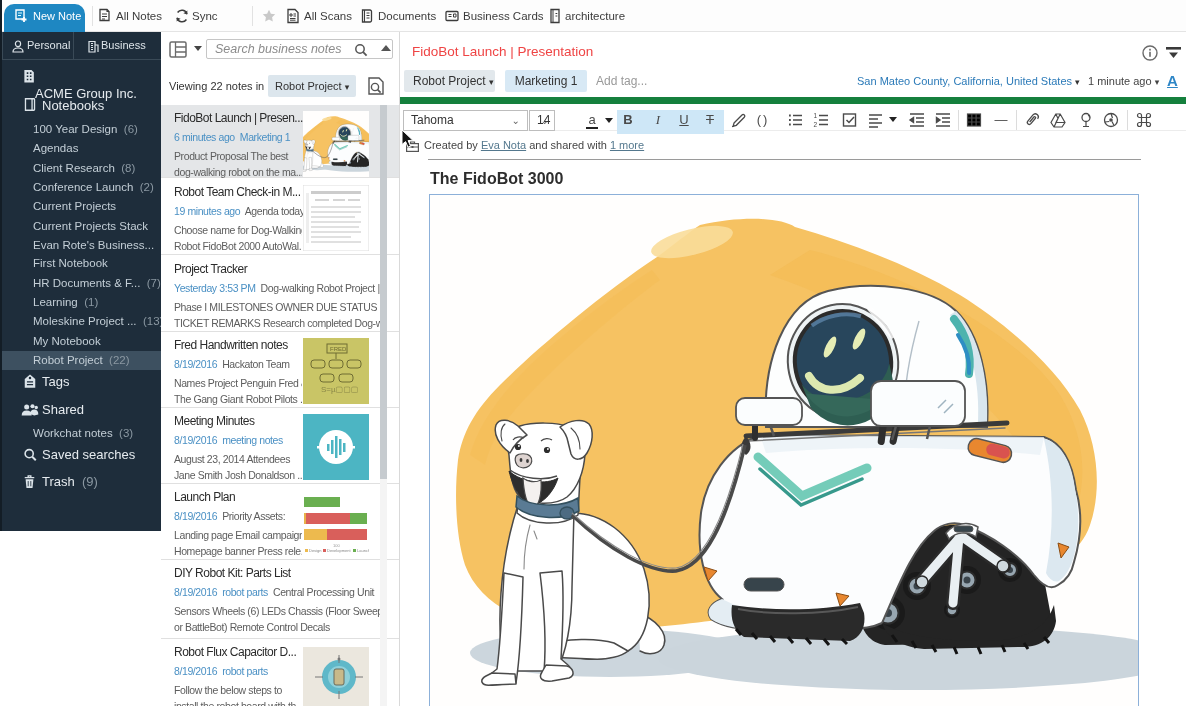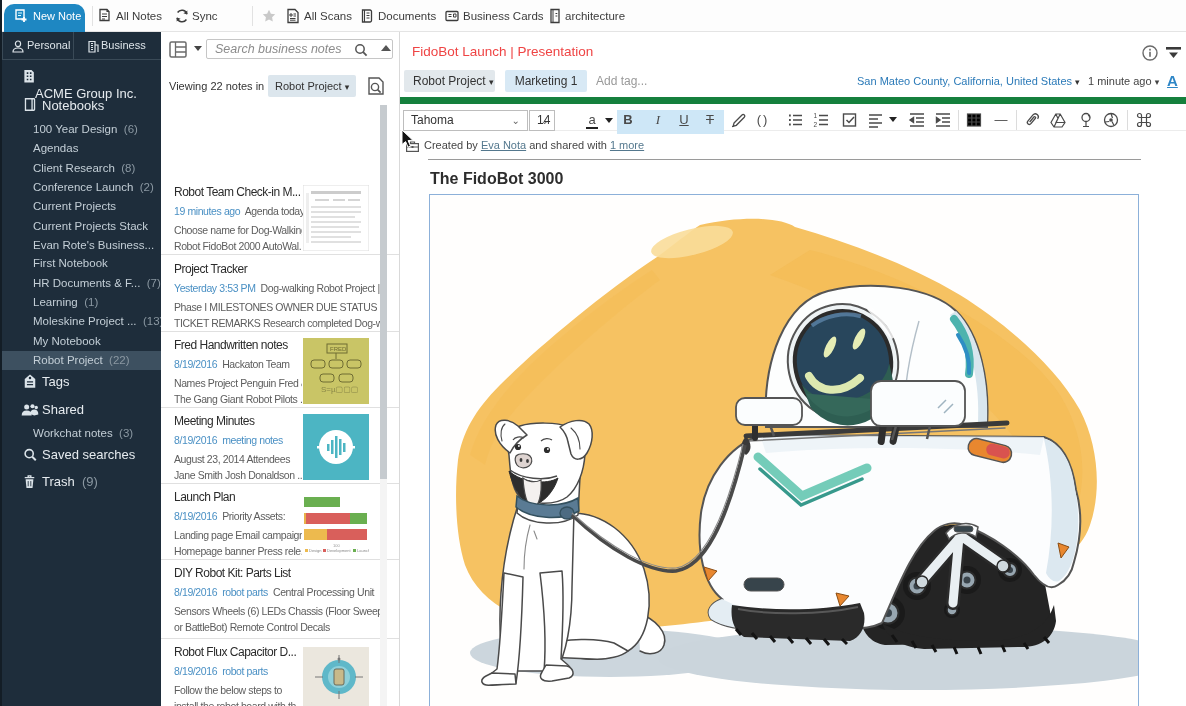--- a/index.html
+++ b/index.html
@@ -9,21 +9,21 @@
 .abs { position:absolute; }
 
 
 #topbar { position:absolute; left:0; top:0; width:1186px; height:32px; background:#fdfdfd; border-bottom:1px solid #e4e4e4; }
 #newnote { position:absolute; left:4px; top:4px; width:81px; height:40px; background:#1e87c2; border-radius:10px; color:#fff; font-size:11px; line-height:24px; text-align:left; padding-left:29px; }
 .tb-item { position:absolute; top:0; height:32px; line-height:32px; font-size:11.5px; color:#3c3c3c; white-space:nowrap; }
 .tb-sep { position:absolute; top:6px; width:1px; height:20px; background:#e2e2e2; }
 .ticon { position:absolute; top:8px; width:16px; height:16px; }
 
 
-#sidebar { position:absolute; left:0; top:32px; width:161px; height:674px; background:#1e2d3b; color:#cdd6dc; overflow:hidden; }
+#sidebar { position:absolute; left:0; top:32px; width:161px; height:499px; background:#1e2d3b; color:#cdd6dc; overflow:hidden; }
 #sidebar .edge { position:absolute; left:0; top:0; width:2px; height:674px; background:#131d26; }
 #tabs { position:absolute; left:2px; top:0; width:159px; height:28px; border-bottom:1px solid #3a4a57; font-size:11px; }
 #tab-p { position:absolute; left:0; top:0; width:72px; height:28px; border:1px solid #3a4a57; border-top:none; line-height:27px; color:#dde4e9; }
 #tab-b { position:absolute; left:73px; top:0; width:86px; height:28px; line-height:27px; color:#dde4e9; }
 .sb-big { position:absolute; left:0; width:161px; height:24px; line-height:24px; font-size:13px; color:#e6ebef; white-space:nowrap; }
 .sb-item { position:absolute; left:0; width:161px; height:19px; font-size:11.5px; color:#c3ced6; line-height:19px; white-space:nowrap; }
 .sb-item .cnt, .cnt { color:#8b98a2; }
 .sb-sel { background:#3d5060; }
 
 
@@ -186,20 +186,29 @@
       <span style="position:absolute;left:8px;top:8px;">Viewing 22 notes in</span>
       <span class="pill" style="position:absolute;left:107px;top:3px;height:22px;line-height:22px;padding:0 7px;">Robot Project <span style="font-size:9px">▾</span></span>
       <svg class="abs" style="left:204px;top:3px" width="22" height="22" viewBox="0 0 22 22">
           <path d="M4,3 h10 l4,4 v12 h-14 z" fill="none" stroke="#555" stroke-width="1.4"></path>
           <circle cx="10" cy="12" r="3.6" fill="#fff" stroke="#555" stroke-width="1.4"></circle>
           <path d="M12.6,14.6 l3,3" stroke="#555" stroke-width="1.6"></path>
         </svg>
     </div>
     <div id="cards">
 
+      <div class="card sel" style="top:0; height:73px;">
+        <div class="c-title">FidoBot Launch | Presen...</div>
+        <div class="c-meta">6 minutes ago&nbsp; Marketing 1</div>
+        <div class="c-snip">Product Proposal The best<br>dog-walking robot on the ma...</div>
+        <div class="thumb"><svg width="66" height="66" viewBox="60 -20 560 560">
+              <rect x="60" y="-20" width="560" height="560" fill="#fffefd"></rect>
+              <use href="#artwork"></use>
+            </svg></div>
+      </div>
 
       <div class="card" style="top:74px; height:76px;">
         <div class="c-title">Robot Team Check-in M...</div>
         <div class="c-meta">19 minutes ago&nbsp; <span class="gr">Agenda today:</span></div>
         <div class="c-snip">Choose name for Dog-Walking<br>Robot FidoBot 2000 AutoWal...</div>
         <div class="thumb"><svg width="66" height="66" viewBox="0 0 66 66">
           <rect width="66" height="66" fill="#fff" stroke="#ddd"></rect>
           <rect x="8" y="6" width="50" height="3" fill="#ccc"></rect>
           <rect x="12" y="14" width="14" height="2" fill="#d5d5d5"></rect>
               <rect x="30" y="14" width="12" height="2" fill="#d5d5d5"></rect>

